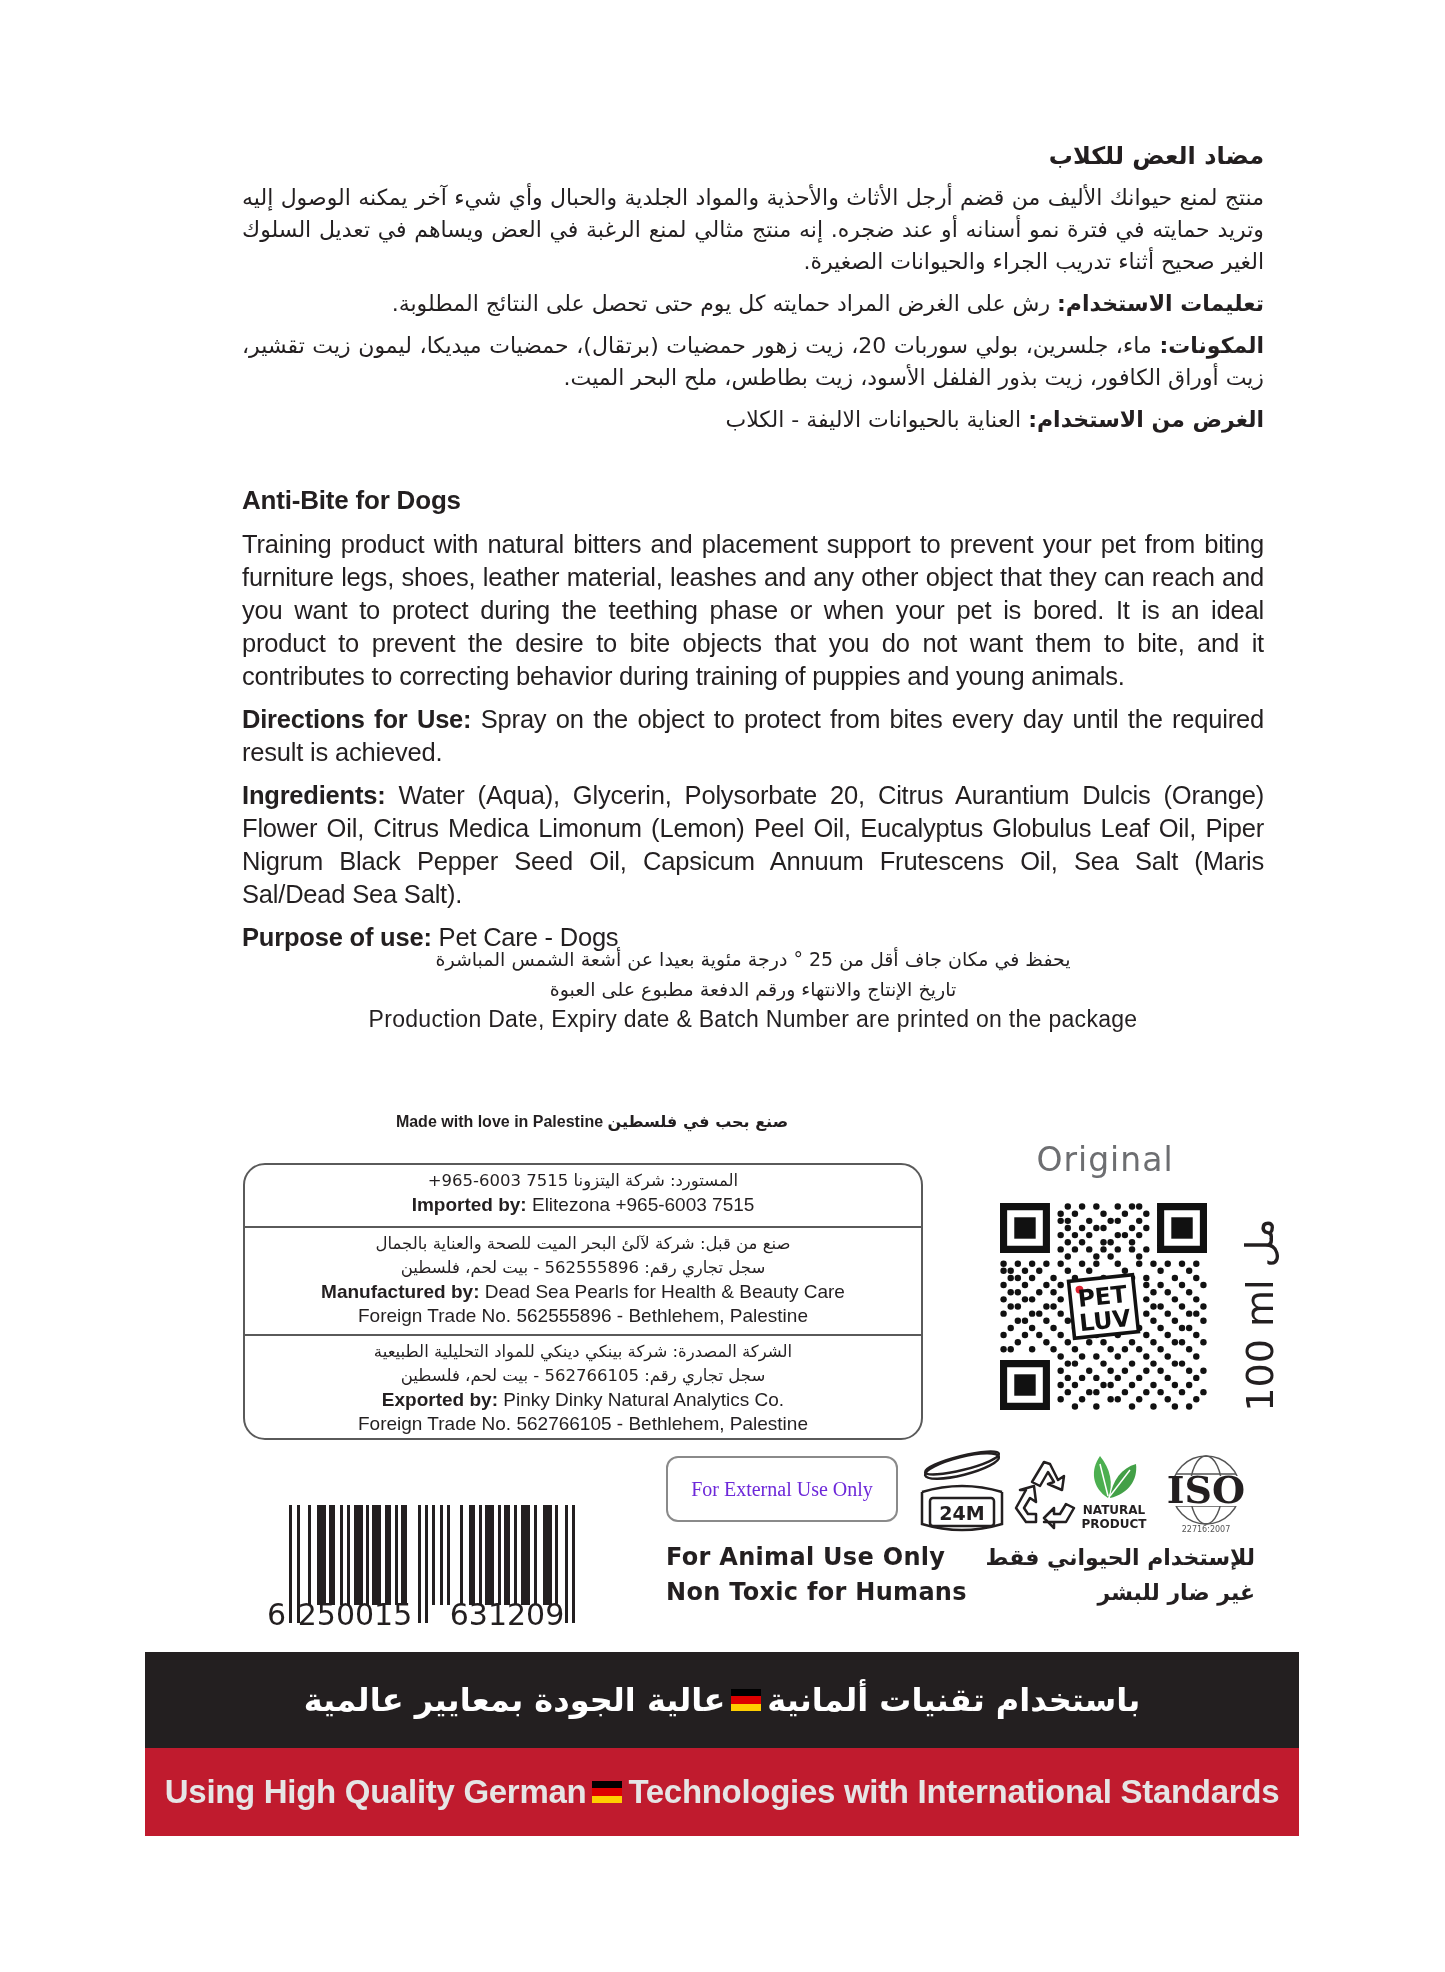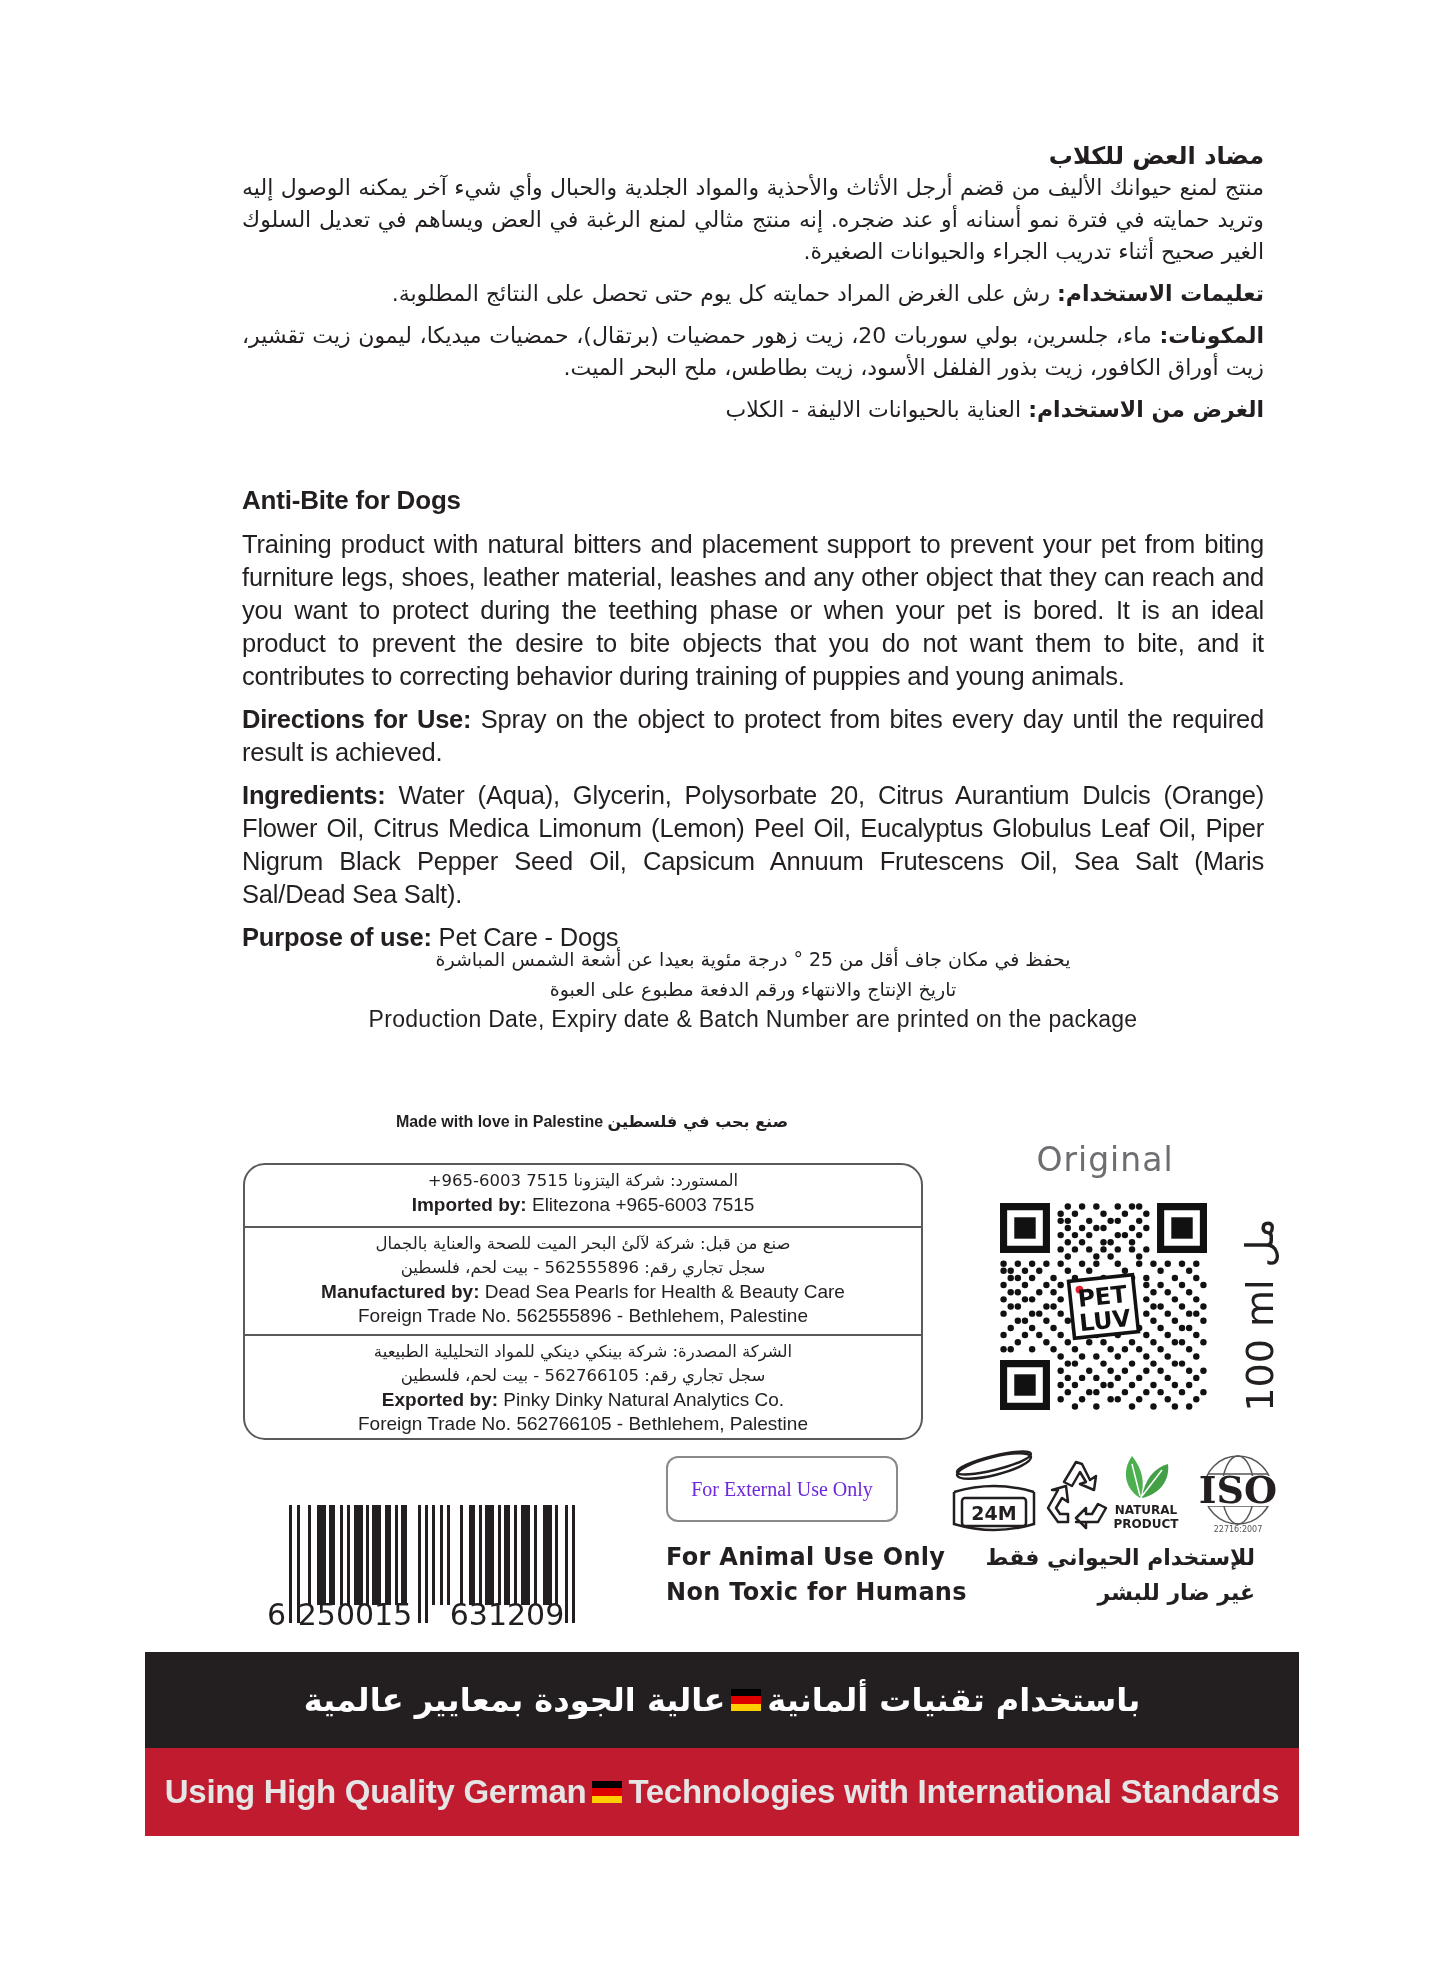--- a/index.html
+++ b/index.html
@@ -4,21 +4,21 @@
 <style>
   html, body { margin:0; padding:0; background:#ffffff; }
   body { width:1445px; height:1972px; position:relative; overflow:hidden;
          font-family:"DejaVu Sans Condensed","Liberation Sans Narrow","Liberation Sans",sans-serif; color:#231f20; }
   .abs { position:absolute; }
   .ar { direction:rtl; text-align:justify; text-align-last:right; font-family:"DejaVu Sans",sans-serif; }
   .en { direction:ltr; font-family:"Liberation Sans",sans-serif; }
   b { font-weight:bold; }
 
   #ar-block { left:242px; top:140px; width:1022px; font-size:22px; line-height:32px; }
-  #ar-block .title { font-weight:bold; font-size:24px; text-align:right; }
+  #ar-block .title { font-weight:bold; font-size:24px; text-align:right; margin-bottom:10px; }
   #ar-block p { margin:0 0 10px 0; }
 
   #en-block { left:242px; top:484px; width:1022px; font-size:25.5px; line-height:33px; letter-spacing:-0.2px; }
   #en-block .title { font-weight:bold; font-size:26px; margin-bottom:11px; }
   #en-block p { margin:0 0 10px 0; text-align:justify; }
 
   #storage { left:242px; top:944px; width:1022px; text-align:center; font-size:21px; line-height:30px; }
   #storage .line-ar { direction:rtl; font-family:"DejaVu Sans",sans-serif; font-size:19px; }
   #storage .line-en { font-family:"Liberation Sans",sans-serif; font-size:23px; letter-spacing:0.3px; }
 
@@ -30,21 +30,21 @@
   .cb-section .ar-line { direction:rtl; font-family:"DejaVu Sans",sans-serif; font-size:16.5px; }
   .cb-section .en-line { font-family:"Liberation Sans",sans-serif; font-size:19px; }
 
   #original { left:1010px; top:1140px; width:190px; text-align:center; font-size:33px; color:#6d6e71; font-family:"DejaVu Sans",sans-serif; letter-spacing:1px; }
   #qr { left:1000px; top:1203px; width:207px; height:207px; }
   #volume { left:1230px; top:1215px; width:60px; height:200px; }
   #volume span { position:absolute; left:50%; top:50%; transform:translate(-50%,-50%) rotate(-90deg); white-space:nowrap; font-size:38px; font-family:"DejaVu Sans",sans-serif; color:#231f20; }
 
   #ext-use { left:666px; top:1456px; width:232px; height:66px; border:2px solid #8a8a8a; border-radius:12px; box-sizing:border-box; display:flex; align-items:center; justify-content:center; font-family:"Liberation Serif",serif; font-size:20px; color:#6d28d9; }
 
-  #icons { left:948px; top:1448px; width:340px; height:90px; }
+  #icons { left:916px; top:1448px; width:340px; height:90px; }
   #animal-en { left:666px; top:1540px; font-weight:bold; font-size:24px; line-height:35px; font-family:"DejaVu Sans",sans-serif; letter-spacing:0.3px; }
   #animal-ar { left:960px; top:1540px; width:295px; font-weight:bold; font-size:22px; line-height:35px; direction:rtl; text-align:right; font-family:"DejaVu Sans",sans-serif; }
 
   #barcode { left:255px; top:1495px; width:360px; height:140px; }
 
   #banner-top { left:145px; top:1652px; width:1154px; height:96px; background:#231f20; display:flex; align-items:center; justify-content:center; color:#fff; font-size:32px; font-weight:bold; direction:rtl; font-family:"DejaVu Sans",sans-serif; }
   #banner-bottom { left:145px; top:1748px; width:1154px; height:88px; background:#c01b2e; display:flex; align-items:center; justify-content:center; color:#e5e5e5; font-size:33px; font-weight:bold; font-family:"Liberation Sans Narrow","Liberation Sans",sans-serif; letter-spacing:-0.3px; }
   .flag { display:inline-block; width:30px; height:22px; margin:0 6px; vertical-align:middle; background:linear-gradient(#000 0 33%, #dd0000 33% 66%, #ffce00 66% 100%); }
 </style>
 </head>

